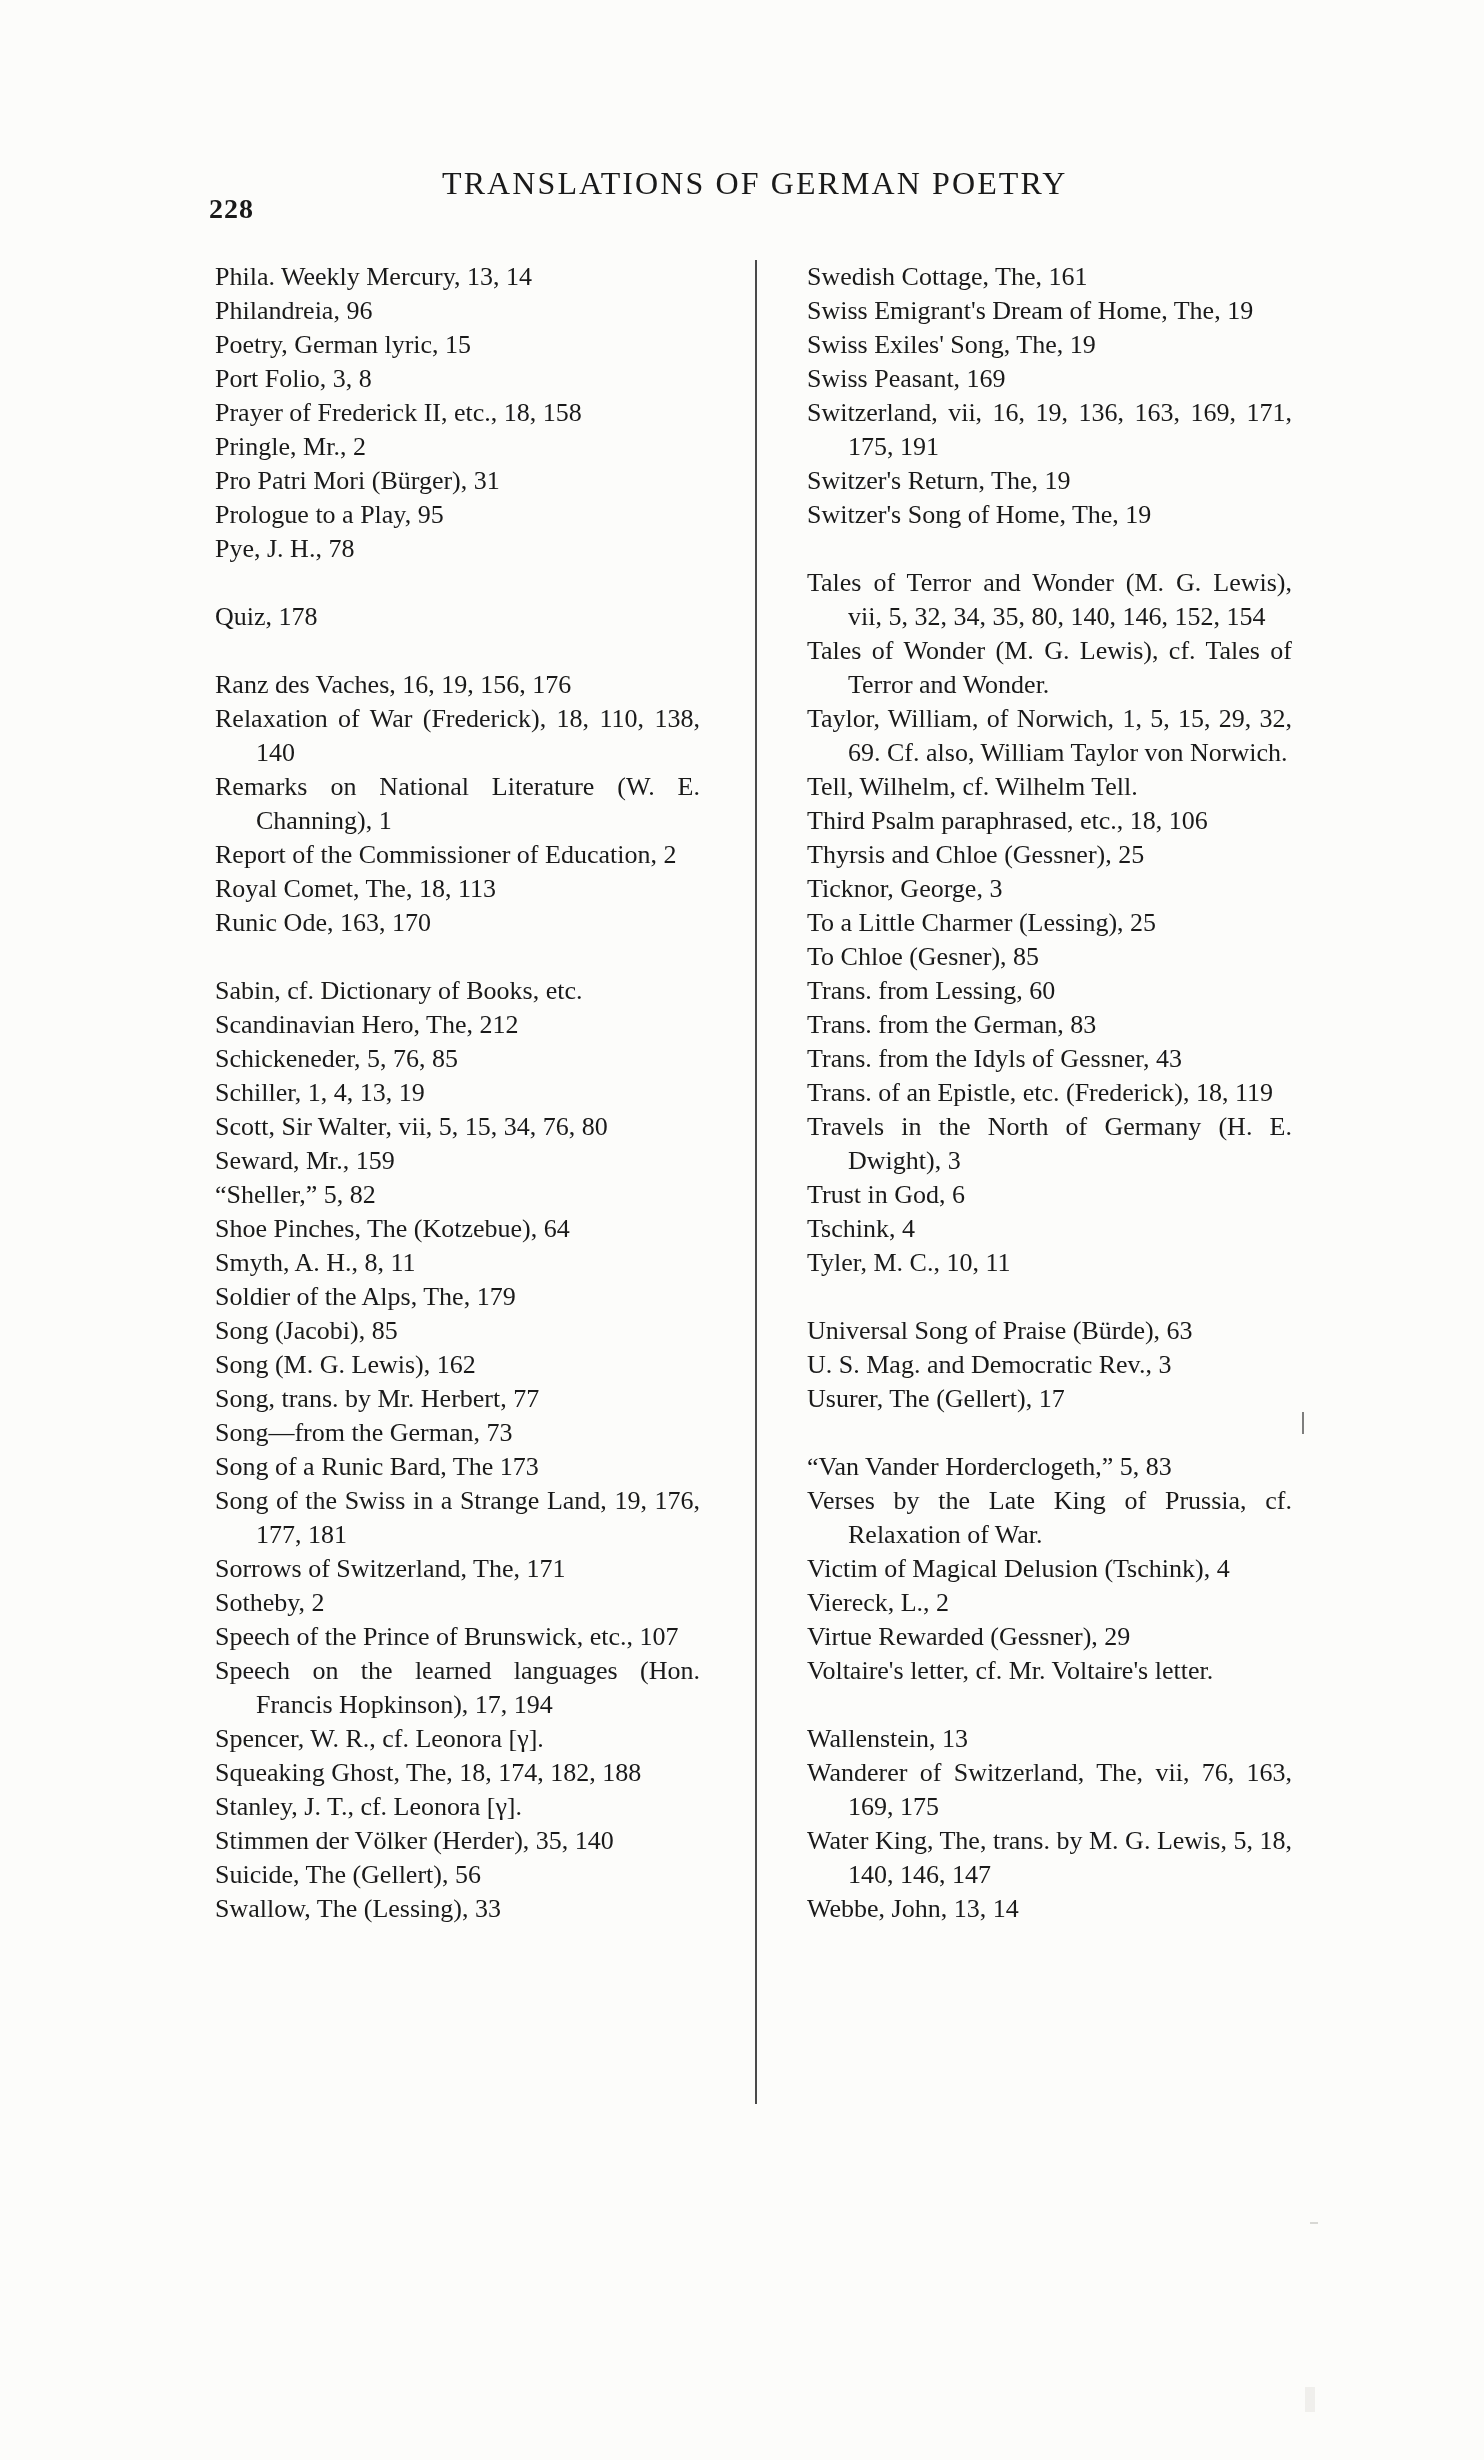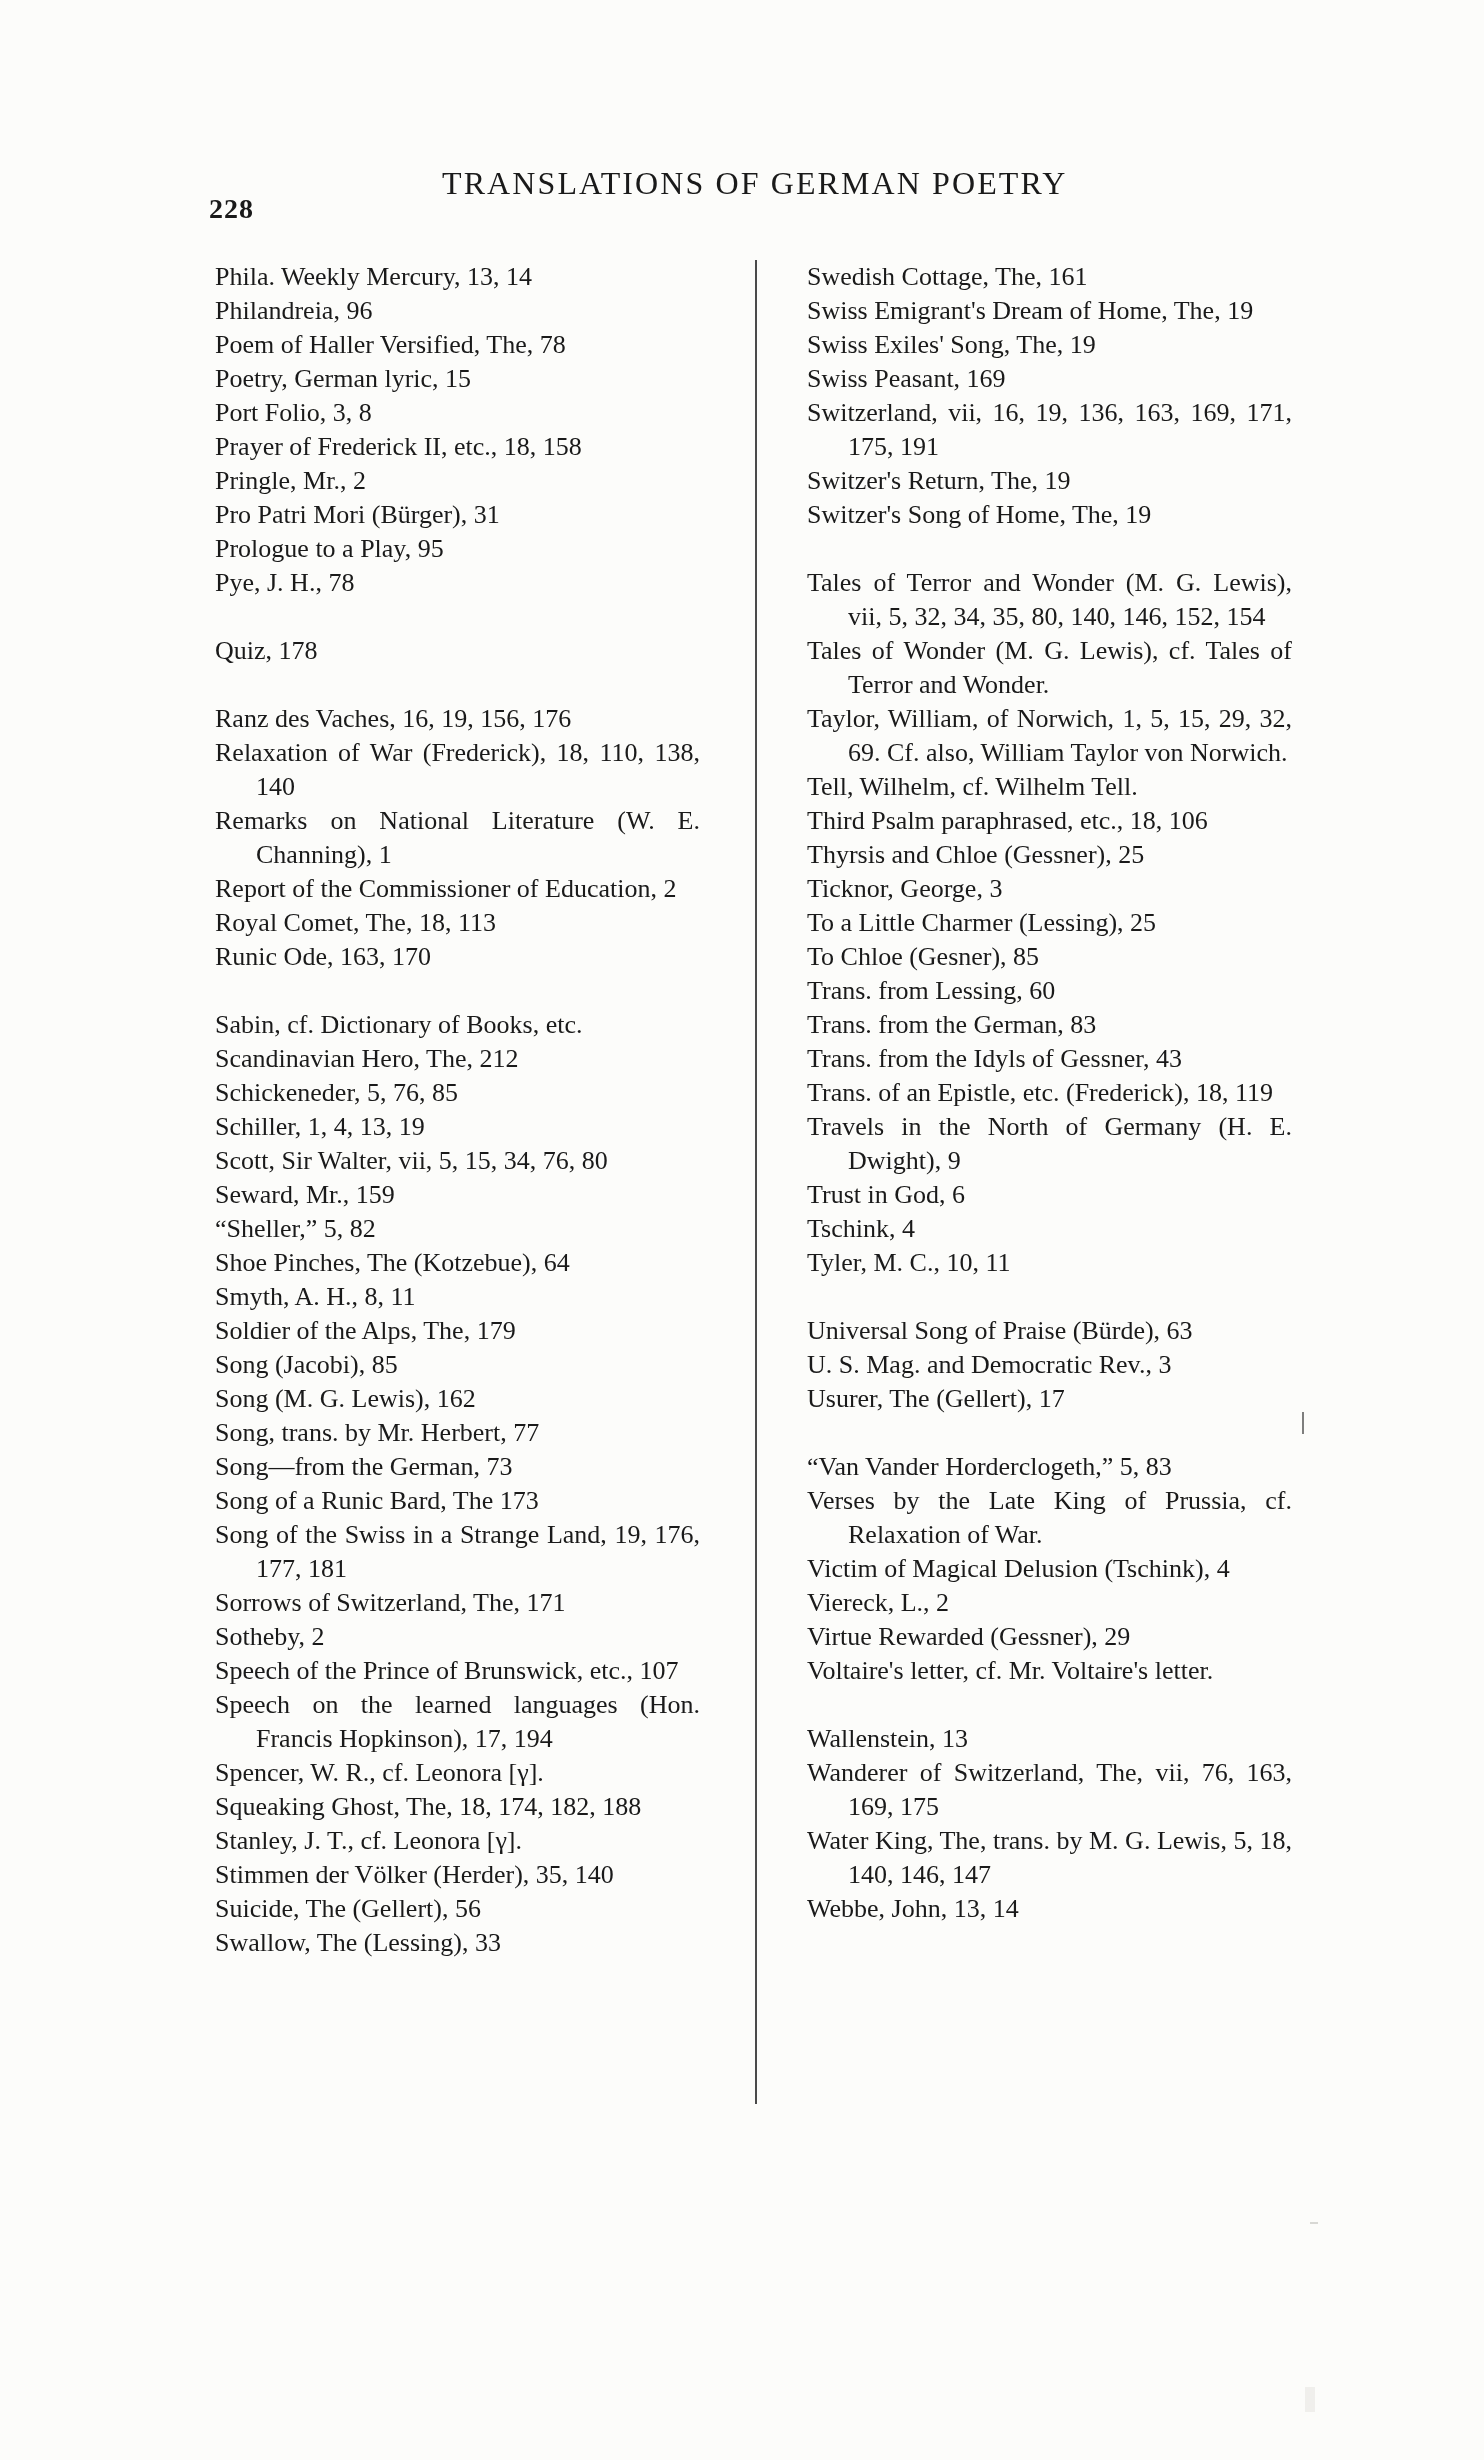--- a/index.html
+++ b/index.html
@@ -117,21 +117,20 @@
     <span class="folio">228</span>
     <span class="head-title">TRANSLATIONS OF GERMAN POETRY</span>
   </div>
 
   <div class="columns">
     <div class="rule"></div>
 
     <div class="col col-left" id="col-left">
         <p class="entry justify">Phila. Weekly Mercury, 13, 14</p>
         <p class="entry justify">Philandreia, 96</p>
-        <p class="entry justify">Poem of Haller Versified, The, 78</p>
         <p class="entry justify">Poetry, German lyric, 15</p>
         <p class="entry justify">Port Folio, 3, 8</p>
         <p class="entry justify">Prayer of Frederick II, etc., 18, 158</p>
         <p class="entry justify">Pringle, Mr., 2</p>
         <p class="entry justify">Pro Patri Mori (Bürger), 31</p>
         <p class="entry justify">Prologue to a Play, 95</p>
         <p class="entry justify">Pye, J. H., 78</p>
         <div class="gap"></div>
         <p class="entry justify">Quiz, 178</p>
         <div class="gap"></div>
@@ -184,21 +183,21 @@
         <p class="entry justify">Tell, Wilhelm, cf. Wilhelm Tell.</p>
         <p class="entry justify">Third Psalm paraphrased, etc., 18, 106</p>
         <p class="entry justify">Thyrsis and Chloe (Gessner), 25</p>
         <p class="entry justify">Ticknor, George, 3</p>
         <p class="entry justify">To a Little Charmer (Lessing), 25</p>
         <p class="entry justify">To Chloe (Gesner), 85</p>
         <p class="entry justify">Trans. from Lessing, 60</p>
         <p class="entry justify">Trans. from the German, 83</p>
         <p class="entry justify">Trans. from the Idyls of Gessner, 43</p>
         <p class="entry justify">Trans. of an Epistle, etc. (Frederick), 18, 119</p>
-        <p class="entry justify">Travels in the North of Germany (H. E. Dwight), 9</p>
+        <p class="entry justify">Travels in the North of Germany (H. E. Dwight), 3</p>
         <p class="entry justify">Trust in God, 6</p>
         <p class="entry justify">Tschink, 4</p>
         <p class="entry justify">Tyler, M. C., 10, 11</p>
         <div class="gap"></div>
         <p class="entry justify">Universal Song of Praise (Bürde), 63</p>
         <p class="entry justify">U. S. Mag. and Democratic Rev., 3</p>
         <p class="entry justify">Usurer, The (Gellert), 17</p>
         <div class="gap"></div>
         <p class="entry justify">“Van Vander Horderclogeth,” 5, 83</p>
         <p class="entry justify">Verses by the Late King of Prussia, cf. Relaxation of War.</p>

